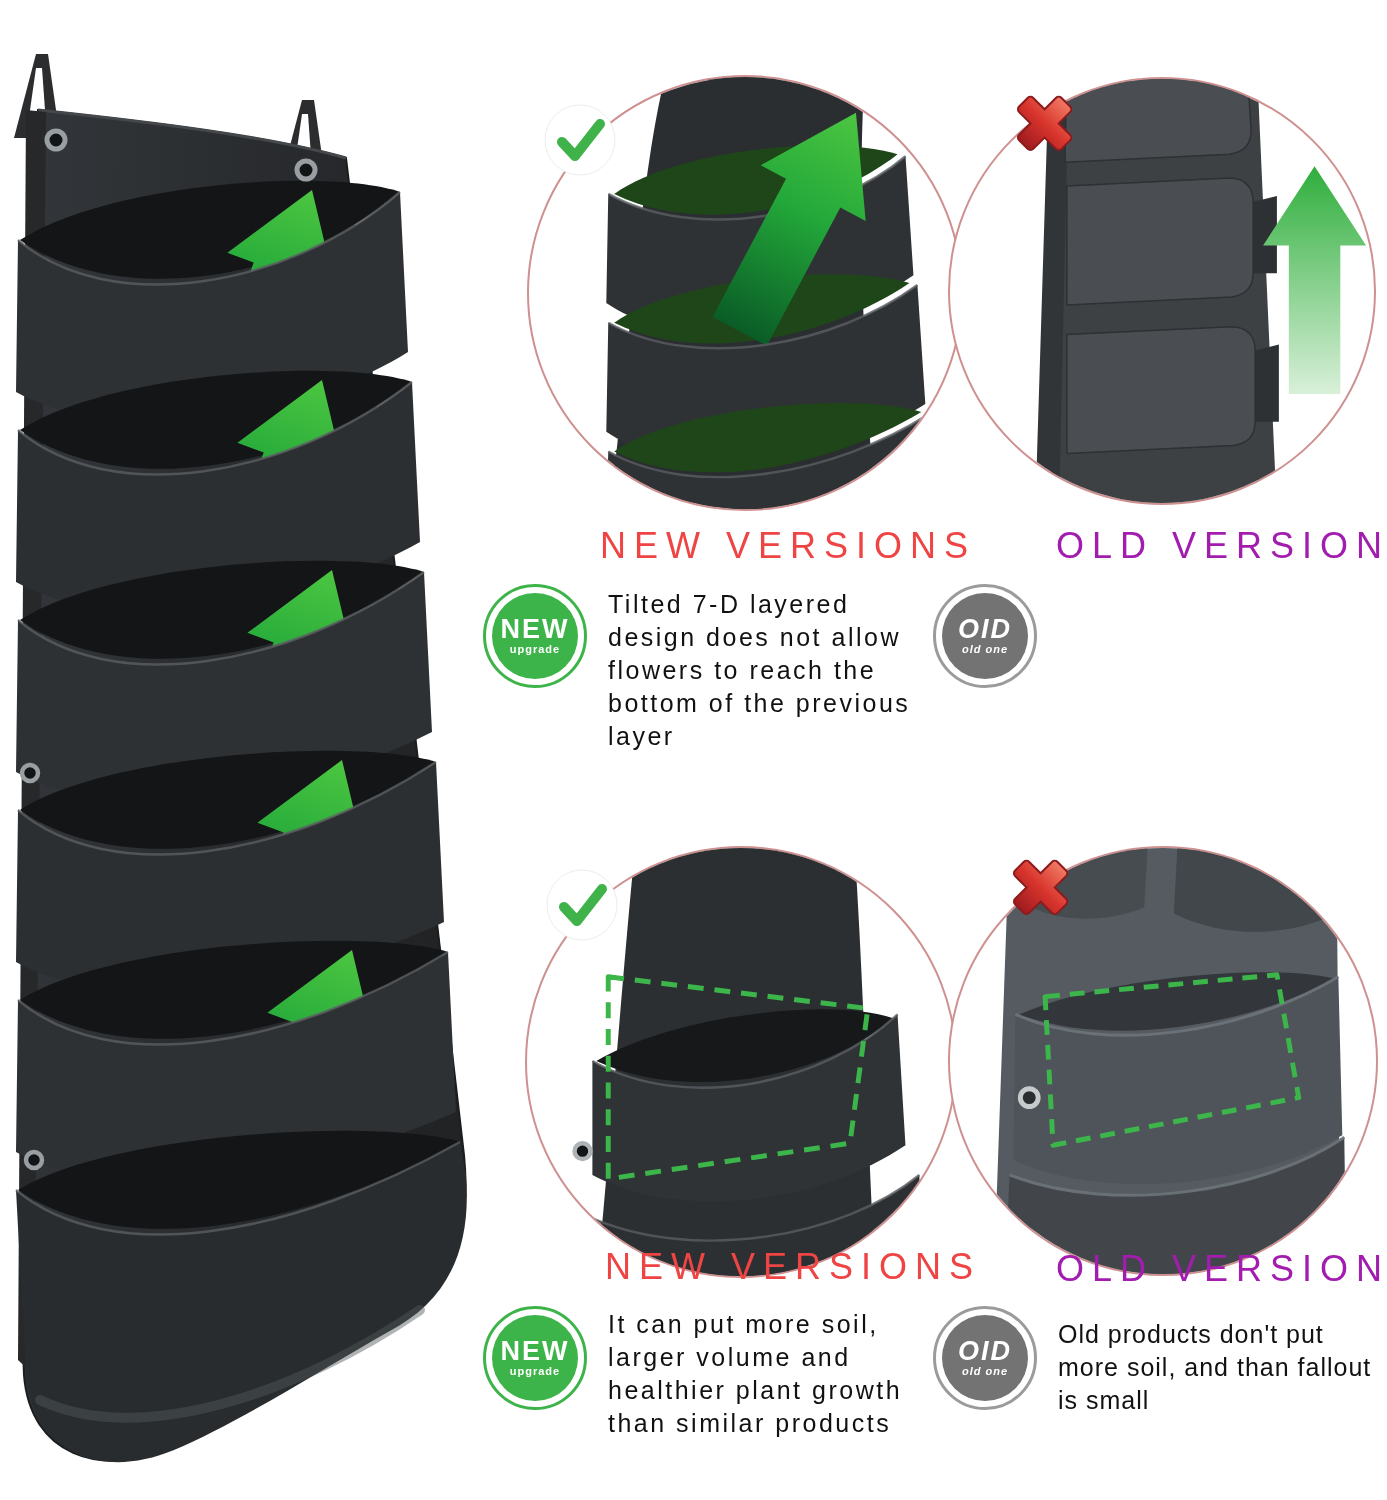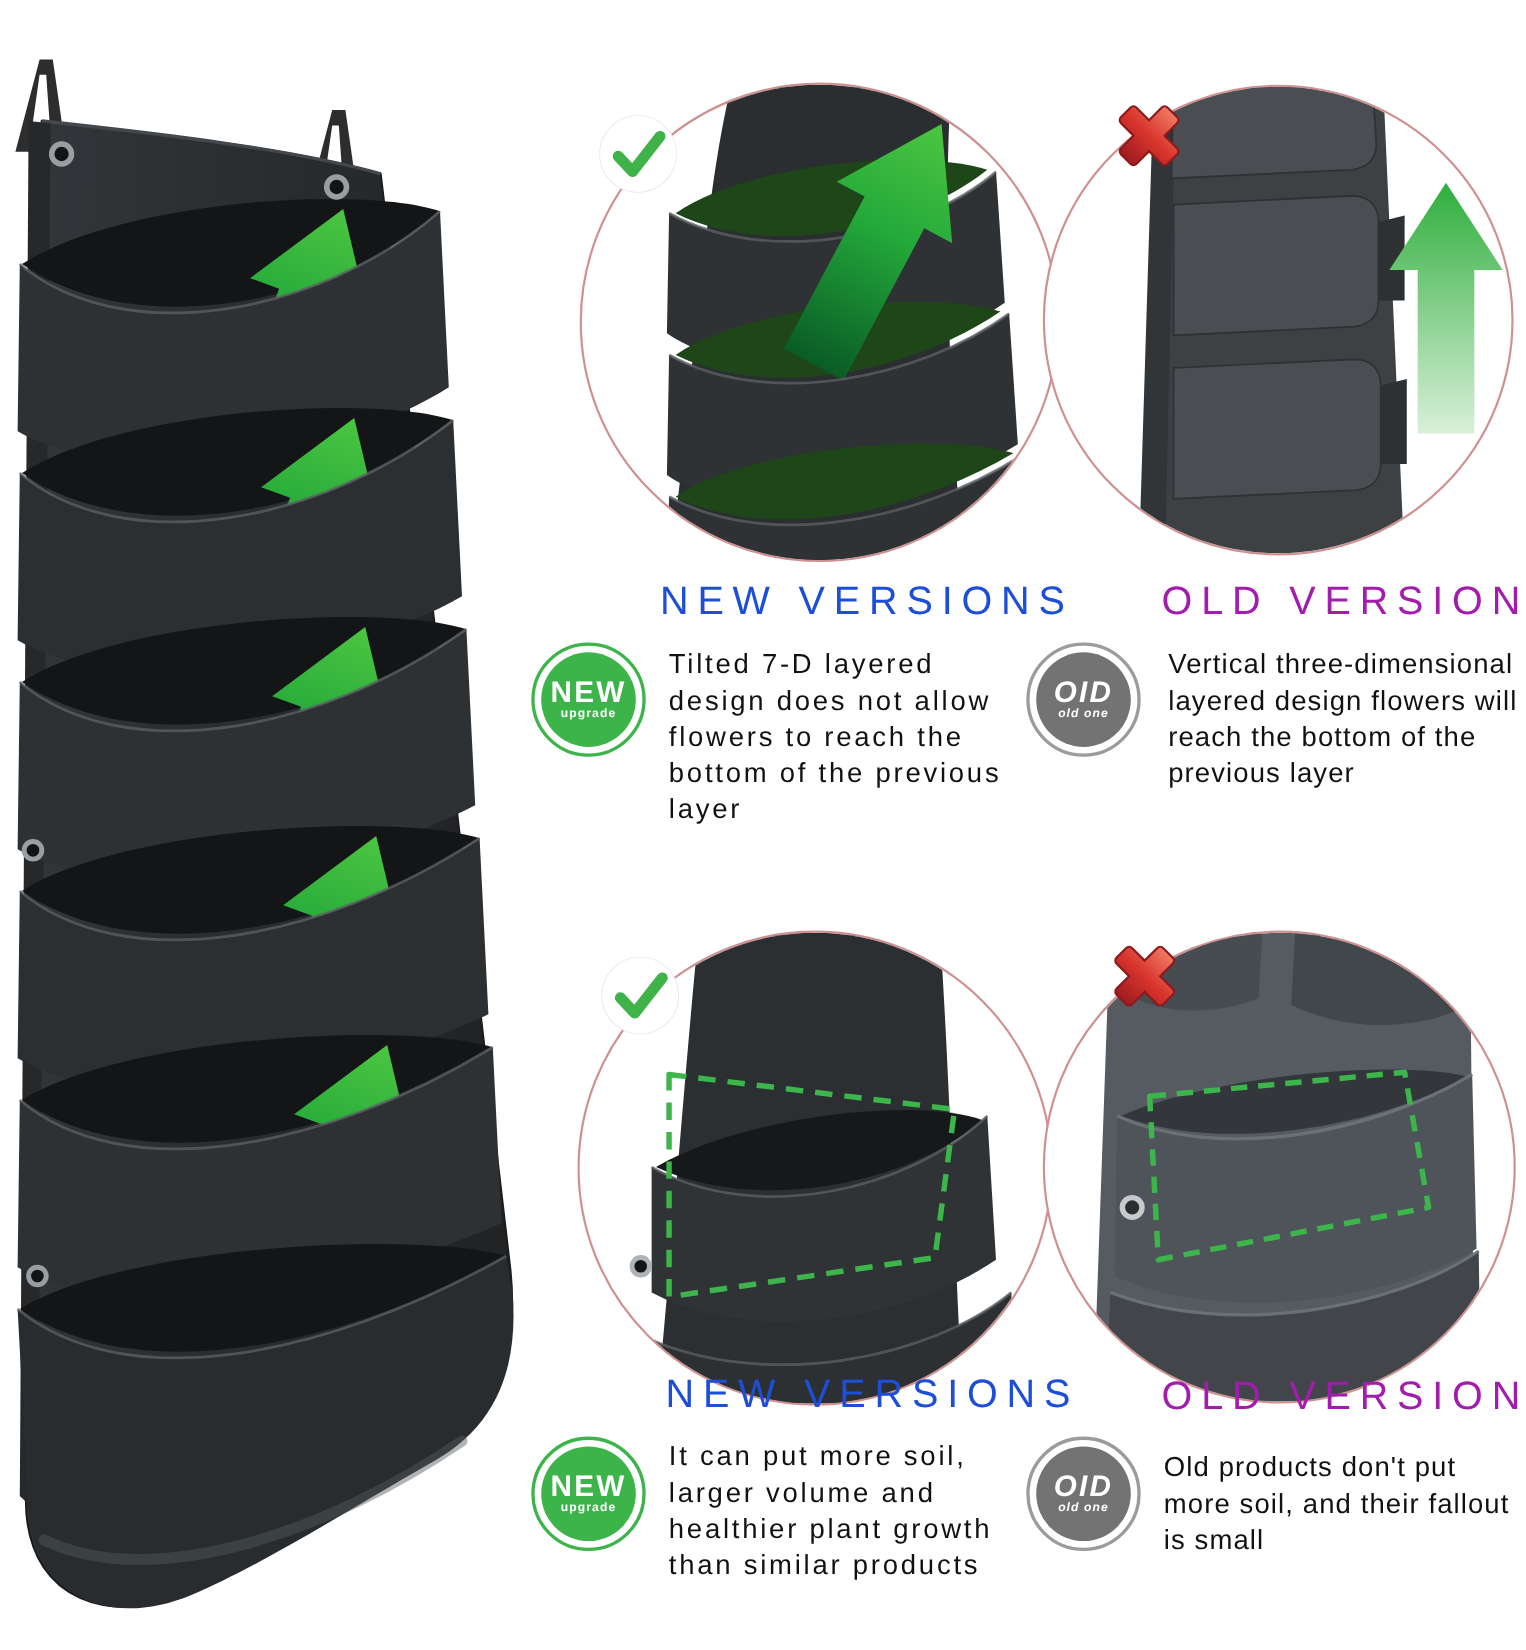--- a/index.html
+++ b/index.html
@@ -2,21 +2,21 @@
 <html><head>
 <meta charset="utf-8">
 <style>
   html,body{margin:0;padding:0;background:#ffffff;}
   .canvas{position:relative;width:1387px;height:1500px;background:#ffffff;overflow:hidden;
           font-family:"Liberation Sans", sans-serif;}
   .abs{position:absolute;}
   .circle-photo{border-radius:50%;border:2px solid #cf9090;overflow:hidden;background:#ffffff;box-sizing:border-box;}
   .circle-photo svg{display:block;}
   .heading{font-size:36px;letter-spacing:8px;font-weight:400;text-align:center;white-space:nowrap;}
-  .heading-new{color:#1d4ed8;}
+  .heading-new{color:#ef4444;}
   .heading-old{color:#a21caf;}
   .para{font-size:25px;line-height:33px;color:#111111;font-weight:400;}
   .para-new{letter-spacing:2.5px;}
   .para-old{letter-spacing:1px;}
   .badge{width:104px;height:104px;border-radius:50%;border:3px solid #3db449;box-sizing:border-box;
          display:flex;align-items:center;justify-content:center;}
   .badge-old-ring{border-color:#9b9b9b;}
   .badge-inner{width:86px;height:86px;border-radius:50%;background:#3db449;color:#ffffff;
                display:flex;flex-direction:column;align-items:center;justify-content:center;}
   .badge-inner-old{background:#737373;font-style:italic;}
@@ -162,21 +162,20 @@
     </div>
   </div>
   <div class="abs para para-new" style="left:608px;top:588px;width:335px">Tilted 7-D layered design does not allow flowers to reach the bottom of the previous layer</div>
 
   <div class="abs badge badge-old-ring" style="left:933px;top:584px">
     <div class="badge-inner badge-inner-old">
       <div class="badge-big">OID</div>
       <div class="badge-small">old one</div>
     </div>
   </div>
-  <div class="abs para para-old" style="left:1062px;top:588px;width:325px">Vertical three-dimensional layered design flowers will reach the bottom of the previous layer</div>
 
   <div class="abs circle-photo" style="left:525px;top:846px;width:432px;height:432px">
     <svg width="428" height="428" viewBox="0 0 432 432">
       <path d="M110,-10 L330,-10 C340,140 344,300 352,442 L70,442 C84,300 96,130 110,-10 Z" fill="#2c2f32"></path>
       <path d="M70,215 C160,258 300,232 370,172 C310,150 150,168 70,215 Z" fill="#17181a"></path>
       <path d="M66,215 C160,268 300,238 374,168 L382,300 C290,362 150,375 66,330 Z" fill="#2f3336"></path>
       <path d="M66,215 C160,268 300,238 374,168" stroke="#5a5e61" stroke-width="2.5" fill="none" opacity="0.8"></path>
       <path d="M62,372 C170,420 320,392 396,330 L400,442 L58,442 Z" fill="#2d3033"></path>
       <path d="M62,372 C170,420 320,392 396,330" stroke="#5a5e61" stroke-width="2.5" fill="none" opacity="0.8"></path>
       <path d="M82,130 L344,162 L326,298 L82,334 Z" fill="none" stroke="#3cb54a" stroke-width="5" stroke-dasharray="16 11" stroke-linejoin="round"></path>
@@ -227,15 +226,15 @@
     </div>
   </div>
   <div class="abs para para-new" style="left:608px;top:1308px;width:335px">It can put more soil, larger volume and healthier plant growth than similar products</div>
 
   <div class="abs badge badge-old-ring" style="left:933px;top:1306px">
     <div class="badge-inner badge-inner-old">
       <div class="badge-big">OID</div>
       <div class="badge-small">old one</div>
     </div>
   </div>
-  <div class="abs para para-old" style="left:1058px;top:1318px;width:325px">Old products don't put more soil, and their fallout is small</div>
+  <div class="abs para para-old" style="left:1058px;top:1318px;width:325px">Old products don't put more soil, and than fallout is small</div>
 
 </div>
 
 </body></html>

